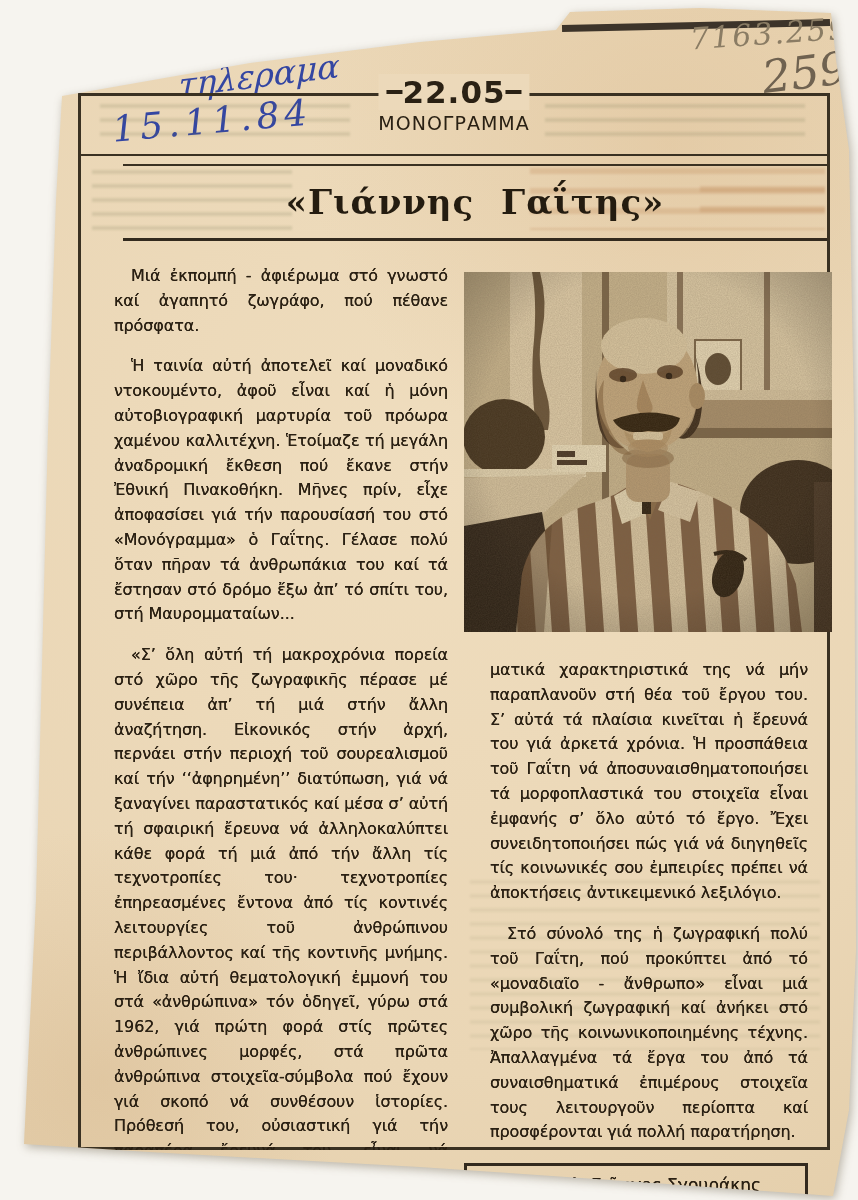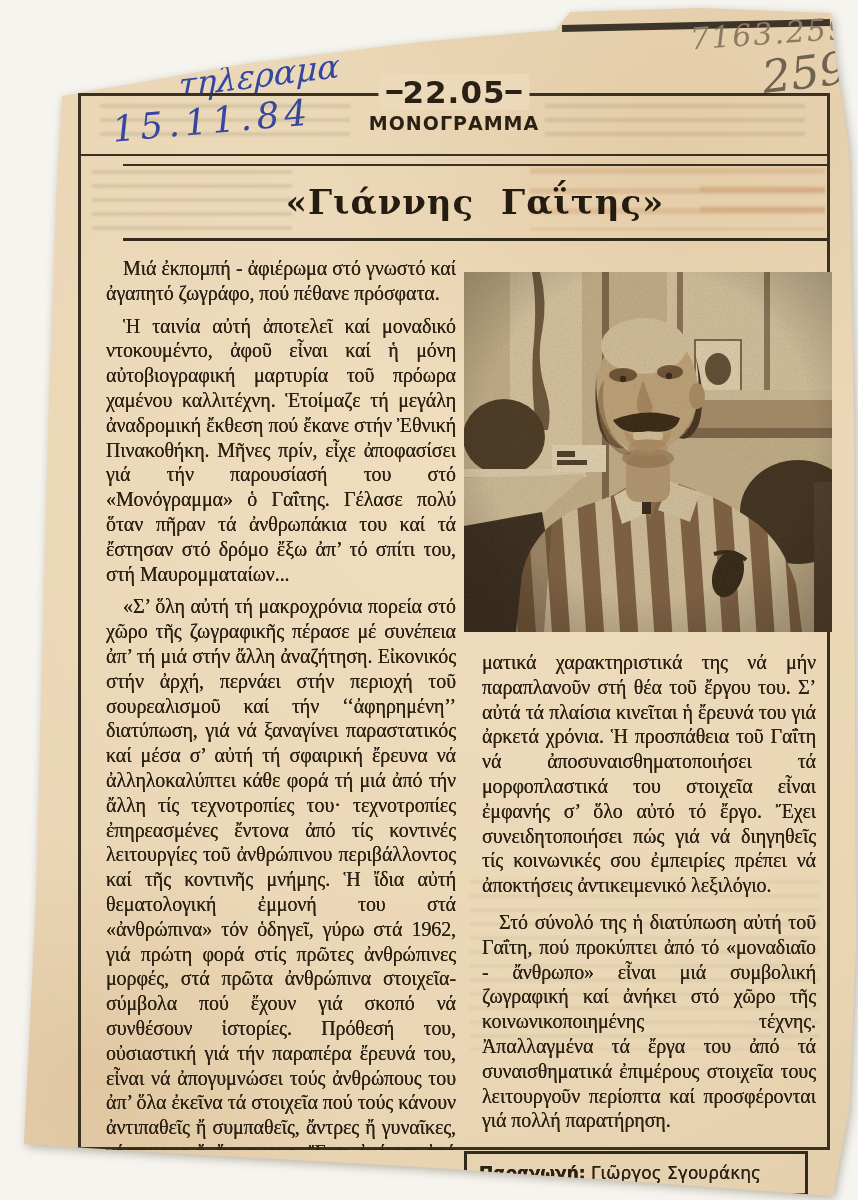--- a/index.html
+++ b/index.html
@@ -26,30 +26,30 @@
   .pencil-code{left:690px;top:16px;color:#8a7c64;font-size:30px;transform:rotate(-4deg);letter-spacing:2px;}
   .pencil-page{left:762px;top:46px;color:#6f6250;font-size:45px;transform:rotate(-7deg);}
   
   .frame{position:absolute;left:78px;top:93px;width:752px;height:1057px;
     border:3px solid #3a3122;box-sizing:border-box;}
   .band-header{position:absolute;left:0;right:0;top:0;height:58px;border-bottom:2px solid #3a3122;}
   .time-wrap{position:absolute;top:-22px;left:50%;transform:translateX(-50%);
     background:#ecd9ba;padding:0 8px;display:flex;align-items:center;gap:0;}
   .time{font-weight:bold;font-size:31px;letter-spacing:1px;color:#2a2114;}
   .dash{width:16px;height:4px;background:#2a2114;display:inline-block;}
-  .show-name{position:absolute;top:16px;width:100%;text-align:center;font-weight:bold;
+  .show-name{position:absolute;top:16px;width:100%;text-align:center;font-weight:normal;
     font-size:19px;letter-spacing:1px;color:#2a2114;}
   .band-title{position:absolute;left:0;right:0;top:68px;height:72px;border-top:2px solid #3a3122;
     border-bottom:3px solid #332a1e;display:flex;align-items:center;justify-content:center;margin-left:42px;}
   .title{font-family:"DejaVu Serif",serif;font-weight:bold;font-size:34px;color:#241c10;
     word-spacing:14px;letter-spacing:1px;}
   
   .col-left{position:absolute;left:17px;top:152px;width:366px;height:902px;overflow:hidden;}
-  .col-left p,.right-text p{margin:8px;text-indent:17px;font-size:20px;line-height:24.8px;
-    text-align:justify;color:#2a2013;letter-spacing:-0.1px;text-shadow:0 0 .4px #2a2013;font-family:Liberation Serif, serif;}
+  .col-left p,.right-text p{margin:16px;text-indent:17px;font-size:16px;line-height:24.8px;
+    text-align:justify;color:#2a2013;letter-spacing:-0.1px;text-shadow:0 0 .4px #2a2013;}
   .col-right{position:absolute;left:383px;top:176px;width:368px;}
   .right-text{padding:10px 8px 0 10px;}
   .right-text p.noindent{text-indent:0;}
   .right-text p + p{margin-top:12px;}
   .prod-box{margin:18px 24px 0 0;border:3px solid #332a1e;padding:9px 12px 10px;font-size:17px;
     color:#2a2013;text-shadow:0 0 .4px #2a2013;}
   .prod-box b{font-weight:bold;}
   
   .bleed{position:absolute;filter:blur(1.3px);pointer-events:none;}
   .bleed.g{background:repeating-linear-gradient(180deg,rgba(105,115,75,.16) 0 4px,rgba(105,115,75,0) 4px 14px);}
@@ -183,21 +183,21 @@
               <ellipse cx="264" cy="302" rx="15" ry="24" transform="rotate(18 264 302)" fill="#2f2212"></ellipse>
               <path d="M250,282 q20,-6 32,6" stroke="#2f2212" stroke-width="4" fill="none"></path>
 
               <rect width="368" height="360" fill="url(#vig)"></rect>
               <rect width="368" height="360" filter="url(#grain)" opacity="0.5"></rect>
             </svg>
           </div>
 
           <div class="right-text">
             <p class="noindent">ματικά χαρακτηριστικά της νά μήν παραπλανοῦν στή θέα τοῦ ἔργου του. Σ’ αὐτά τά πλαίσια κινεῖται ἡ ἔρευνά του γιά ἀρκετά χρόνια. Ἡ προσπάθεια τοῦ Γαΐτη νά ἀποσυναισθηματοποιήσει τά μορφοπλαστικά του στοιχεῖα εἶναι ἐμφανής σ’ ὅλο αὐτό τό ἔργο. Ἔχει συνειδητοποιήσει πώς γιά νά διηγηθεῖς τίς κοινωνικές σου ἐμπειρίες πρέπει νά ἀποκτήσεις ἀντικειμενικό λεξιλόγιο.</p>
-            <p>Στό σύνολό της ἡ διατύπωση αὐτή τοῦ Γαΐτη, πού προκύπτει ἀπό τό «μοναδιαῖο - ἄνθρωπο» εἶναι μιά συμβολική ζωγραφική καί ἀνήκει στό χῶρο τῆς κοινωνικοποιημένης τέχνης. Ἀπαλλαγμένα τά ἔργα του ἀπό τά συναισθηματικά ἐπιμέρους στοιχεῖα τους λειτουργοῦν περίοπτα καί προσφέρονται γιά πολλή παρατήρηση.</p>
+            <p>Στό σύνολό της ἡ ζωγραφική πολύ τοῦ Γαΐτη, πού προκύπτει ἀπό τό «μοναδιαῖο - ἄνθρωπο» εἶναι μιά συμβολική ζωγραφική καί ἀνήκει στό χῶρο τῆς κοινωνικοποιημένης τέχνης. Ἀπαλλαγμένα τά ἔργα του ἀπό τά συναισθηματικά ἐπιμέρους στοιχεῖα τους λειτουργοῦν περίοπτα καί προσφέρονται γιά πολλή παρατήρηση.</p>
           </div>
 
           <div class="prod-box">
             <b>Παραγωγή:</b>
             <span>Γιῶργος Σγουράκης</span>
           </div>
         </div>
 
       </div>
     </div>

